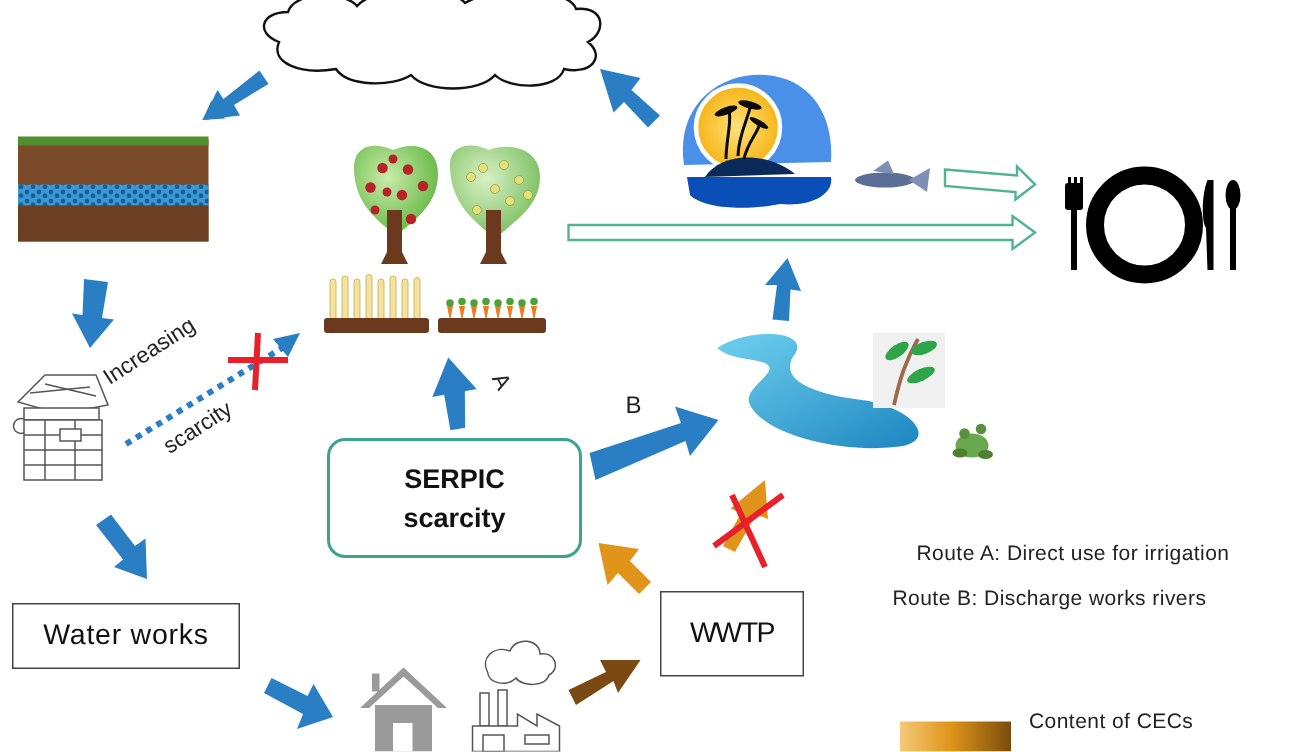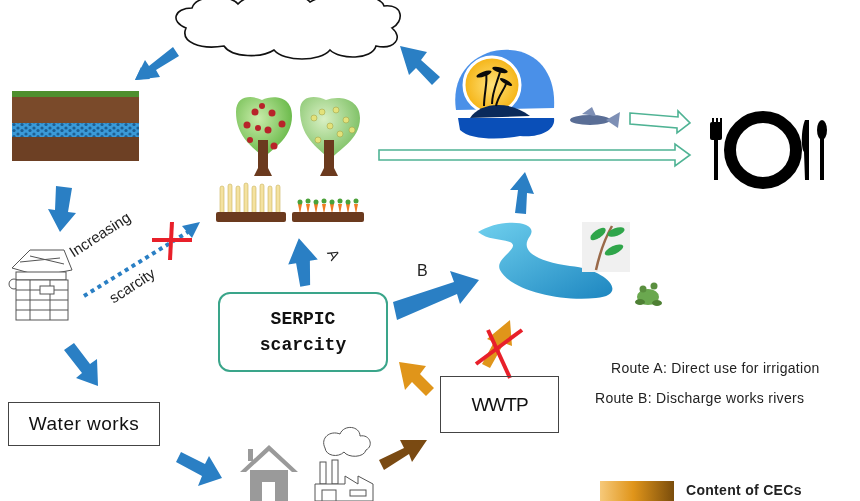--- a/index.html
+++ b/index.html
@@ -1,26 +1,26 @@
 <!DOCTYPE html>
 <html><head>
 <meta charset="utf-8">
 <style>
   html, body { margin: 0; padding: 0; background: #ffffff; }
   body { width: 860px; height: 501px; position: relative; overflow: hidden; font-family: "Liberation Sans", sans-serif; }
   #stage { position: absolute; left: 0; top: 0; width: 860px; height: 501px; }
   .box-text { position: absolute; display: flex; align-items: center; justify-content: center; box-sizing: border-box; color: #111; }
   #water-works { left: 8px; top: 402px; width: 152px; height: 44px; border: 1.5px solid #444; font-size: 19px; letter-spacing: 0.5px; }
-  #wwtp { left: 440px; top: 376px; width: 119px; height: 57px; border: 1.5px solid #444; font-size: 19px; letter-spacing: -1px; }
-  #serpic { left: 218px; top: 292px; width: 170px; height: 80px; border: 2.5px solid #3aa58a; border-radius: 12px; flex-direction: column; font-weight: bold; font-size: 18px; line-height: 26px; font-family: Liberation Mono, monospace; }
+  #wwtp { left: 440px; top: 394px; width: 96px; height: 57px; border: 1.5px solid #444; font-size: 19px; letter-spacing: -1px; }
+  #serpic { left: 218px; top: 292px; width: 170px; height: 80px; border: 2.5px solid #3aa58a; border-radius: 12px; flex-direction: column; font-weight: bold; font-size: 18px; line-height: 26px; }
   .legend-line { position: absolute; font-size: 14px; color: #222; letter-spacing: 0.3px; white-space: nowrap; }
   #route-a { left: 611px; top: 360px; }
   #route-b { left: 595px; top: 390px; }
   #cec-swatch { position: absolute; left: 600px; top: 481px; width: 74px; height: 20px; background: linear-gradient(to right, #f6c97a, #e0951a 45%, #7a4d0c); }
-  #cec-label { left: 686px; top: 482px; font-weight: bold; }
+  #cec-label { left: 686px; top: 472px; }
   .rot-label { position: absolute; font-size: 15px; color: #222; white-space: nowrap; }
   #label-a { left: 329px; top: 246px; transform: rotate(62deg); }
   #label-b { left: 417px; top: 262px; font-size: 16px; }
   #scarcity-1 { left: 66px; top: 246px; transform: rotate(-33deg); transform-origin: left top; font-size: 15px; }
   #scarcity-2 { left: 106px; top: 292px; transform: rotate(-33deg); transform-origin: left top; font-size: 15px; }
 </style>
 </head>
 <body>
 
 <div id="stage">

